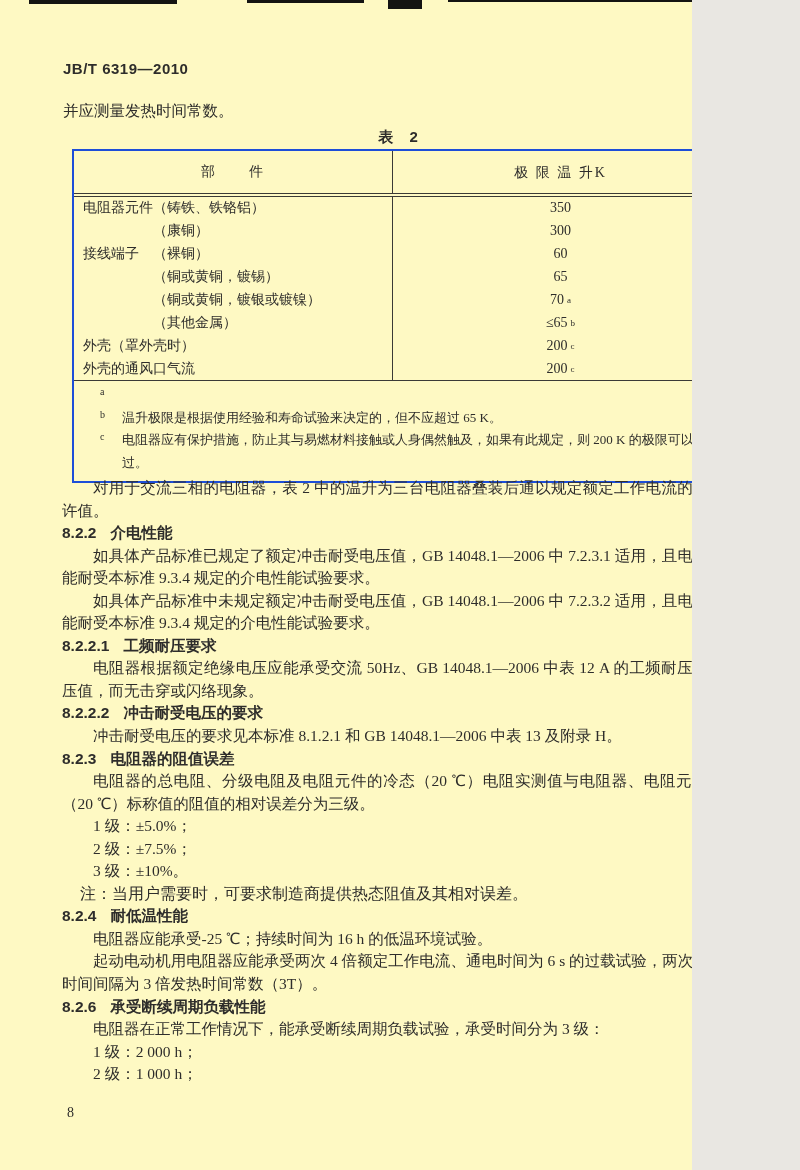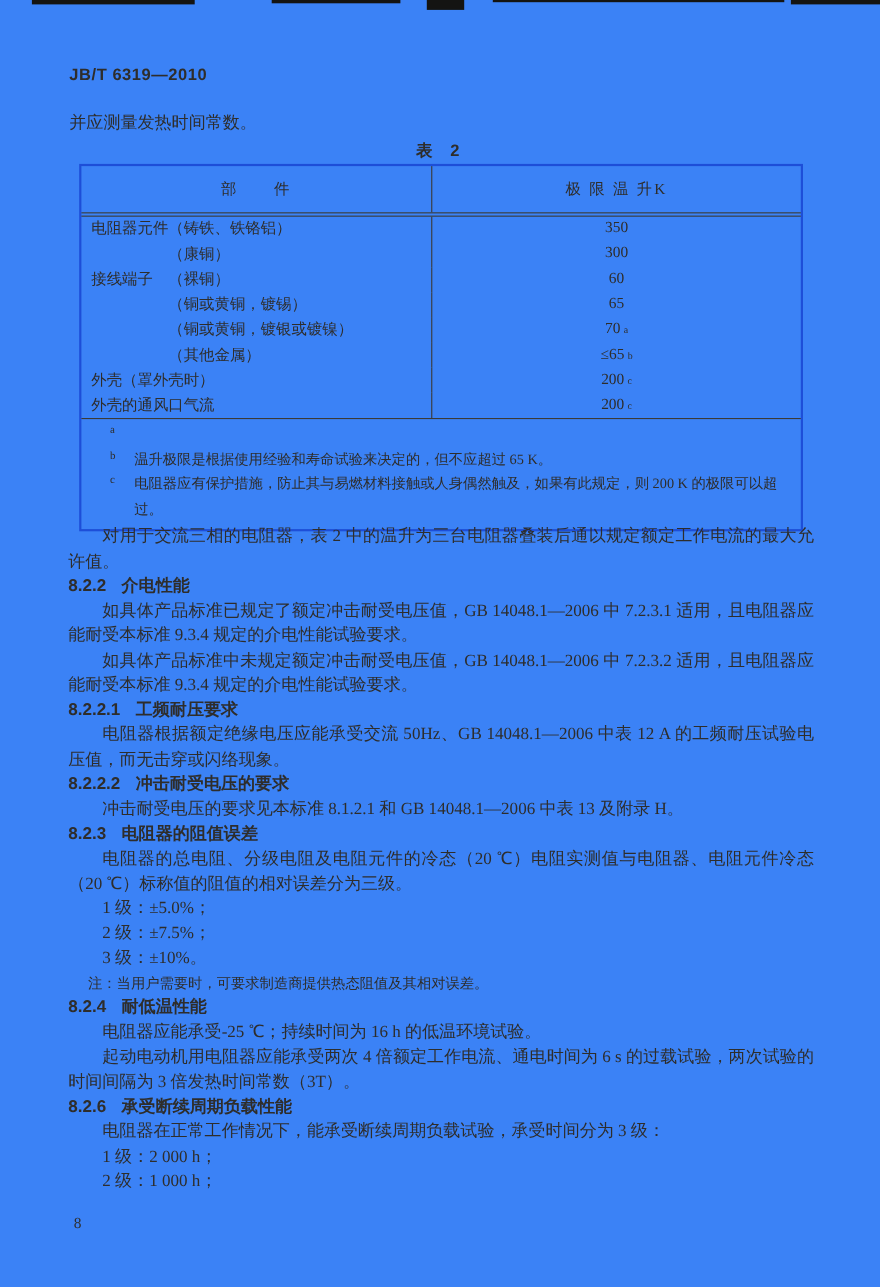--- a/index.html
+++ b/index.html
@@ -1,17 +1,17 @@
 <!DOCTYPE html>
 <html><head>
 <meta charset="utf-8">
 <style>
   html,body{margin:0;padding:0;}
   body{width:800px;height:1170px;background:#e9e7e2;font-family:"Liberation Serif",serif;}
-  .page{position:relative;width:800px;height:1170px;background:#3b82f6;color:#2e2d2b;overflow:hidden;}
+  .page{position:relative;width:692px;height:1170px;background:#fef9c3;color:#2e2d2b;overflow:hidden;}
   .artifact{position:absolute;background:#141412;}
 
   .doc-header{position:absolute;top:60px;left:63px;font-family:"Liberation Sans",sans-serif;
     font-weight:bold;font-size:15px;letter-spacing:.5px;}
   .intro{position:absolute;top:101px;left:63px;font-size:15.5px;}
   .tbl-caption{position:absolute;top:128px;left:72px;width:658px;text-align:center;
     font-family:"Liberation Sans",sans-serif;font-weight:bold;font-size:15px;letter-spacing:6px;}
 
   .tbl{position:absolute;top:149px;left:72px;width:658px;border:2px solid #1d4ed8;
     box-sizing:border-box;font-size:14px;}
@@ -29,21 +29,21 @@
   .tfoot{border-top:1.5px solid #3b3a36;padding:3px 10px 6px 26px;font-size:13px;line-height:22.6px;}
   .fn{display:flex;}
   .fnmark{width:22px;flex:none;font-size:10px;position:relative;top:-3px;}
   .fn2{margin-left:22px;}
 
   .body-content{position:absolute;top:477px;left:62px;width:678px;font-size:15.5px;line-height:22.55px;}
   .body-content .p{text-indent:2em;text-align:justify;}
   .body-content .h{font-family:"Liberation Sans",sans-serif;font-weight:bold;}
   .body-content .h .hnum{margin-right:14px;}
   .body-content .li{padding-left:2em;}
-  .body-content .note{padding-left:18px;font-size:13px;}
+  .body-content .note{padding-left:18px;font-size:16px;}
 
   .page-num{position:absolute;top:1105px;left:67px;font-size:14px;}
 </style>
 </head>
 <body>
 
 <div class="page">
 
   <div class="artifact" style="left:29px;top:0;width:148px;height:4px;"></div>
   <div class="artifact" style="left:247px;top:0;width:117px;height:3px;"></div>

